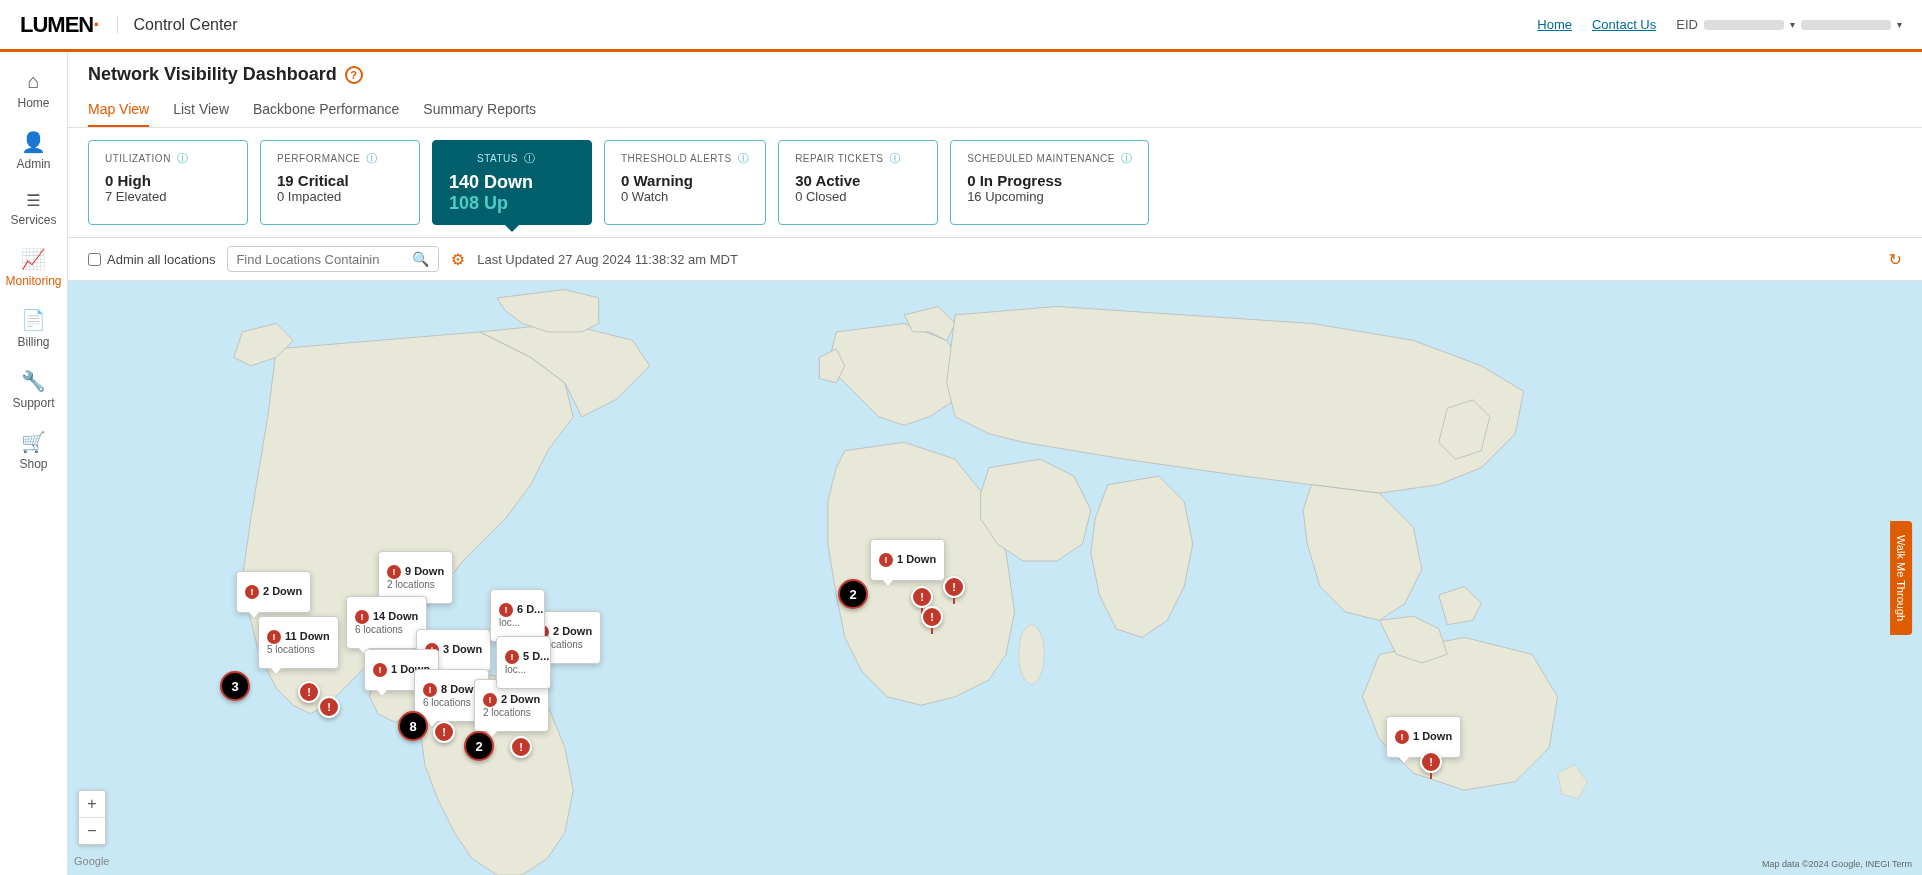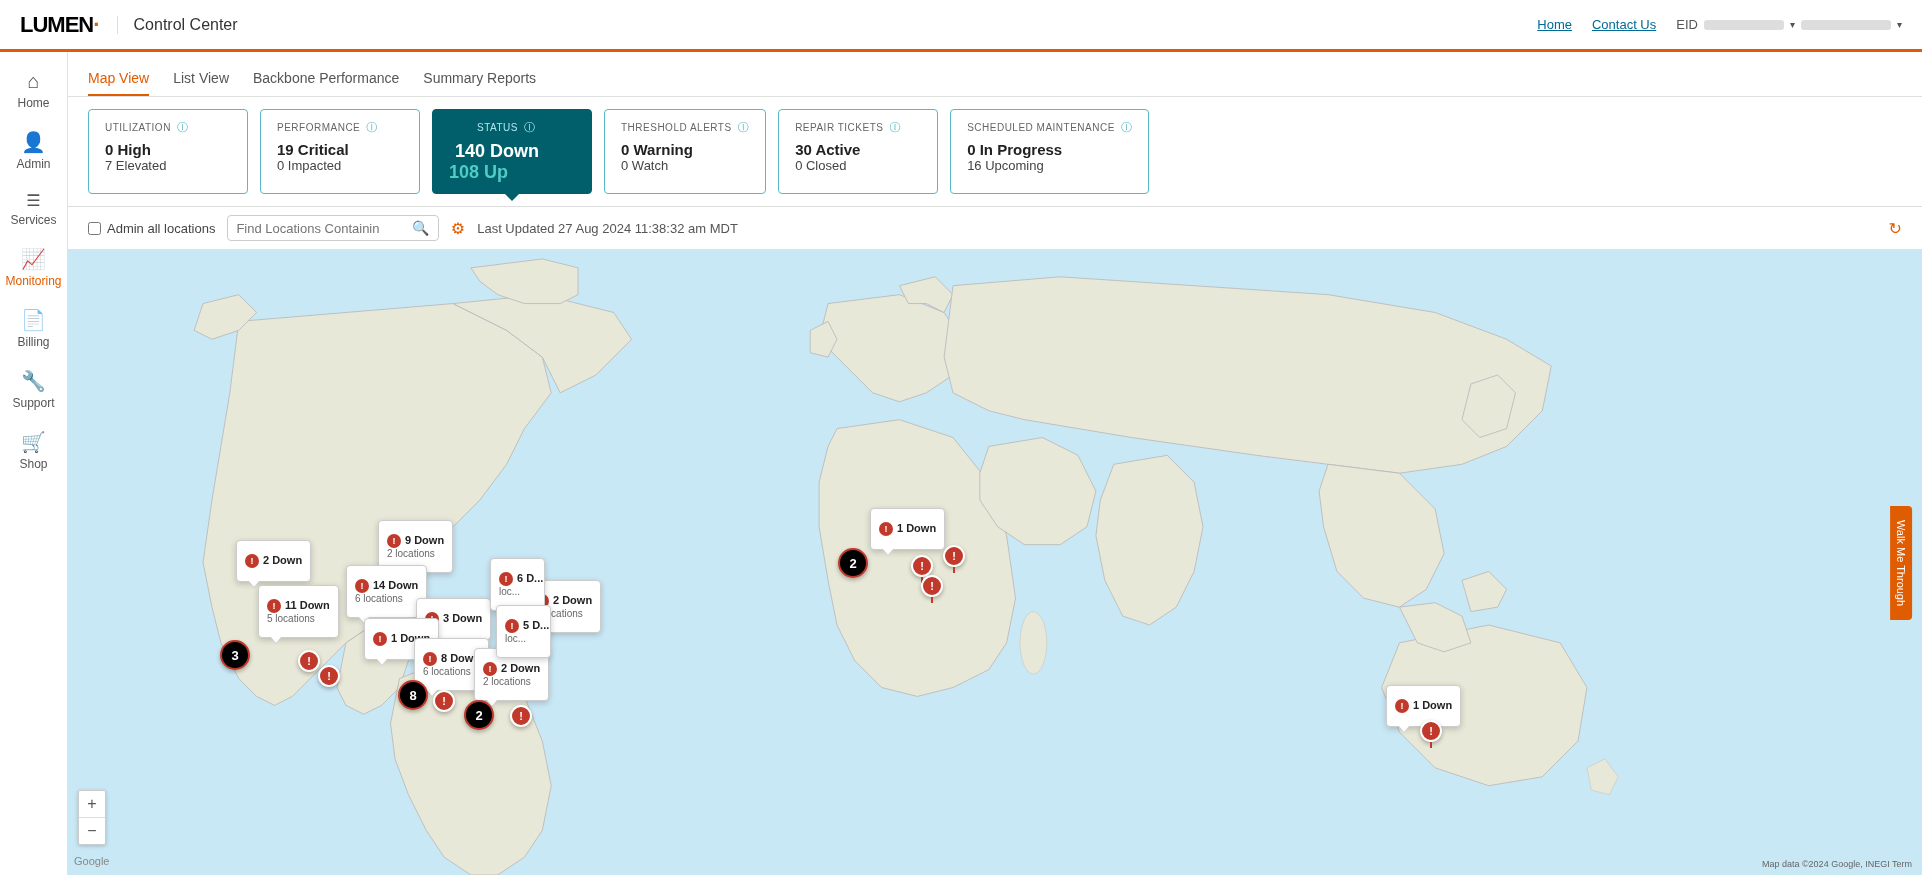--- a/index.html
+++ b/index.html
@@ -57,21 +57,21 @@
     .stat-card {
       border: 1px solid #5bb8c7; border-radius: 4px; padding: 10px 16px;
       min-width: 160px; margin-right: 12px; position: relative; cursor: pointer;
     }
     .stat-card.status-card { background: #005f6b; color: #fff; border-color: #005f6b; }
     .stat-card-label { font-size: 10px; text-transform: uppercase; color: #666; letter-spacing: 0.5px; margin-bottom: 6px; display: flex; align-items: center; gap: 6px; }
     .stat-card.status-card .stat-card-label { color: #aee8f0; margin-left: 28px; }
     .stat-card-info { color: #5bb8c7; font-size: 11px; cursor: pointer; }
     .stat-card.status-card .stat-card-info { color: #aee8f0; }
     .stat-value { font-size: 15px; font-weight: 600; color: #222; }
-    .stat-value-down { font-size: 18px; font-weight: 700; color: #fff; margin-left: 6px; }
+    .stat-value-down { font-size: 18px; font-weight: 700; color: #fff; }
     .stat-value-up { font-size: 18px; font-weight: 700; color: #4ecdc4; }
     .stat-sub { font-size: 13px; color: #444; }
     .stat-card-arrow { position: absolute; bottom: -8px; left: 50%; transform: translateX(-50%); width: 0; height: 0; border-left: 8px solid transparent; border-right: 8px solid transparent; border-top: 8px solid #005f6b; }
 
     
     .toolbar { display: flex; align-items: center; gap: 12px; padding: 8px 20px; background: #fff; border-bottom: 1px solid #e0e0e0; }
     .show-all-check { display: flex; align-items: center; gap: 6px; font-size: 13px; color: #444; cursor: pointer; }
     .search-box { display: flex; align-items: center; border: 1px solid #ccc; border-radius: 4px; padding: 4px 8px; gap: 6px; min-width: 200px; }
     .search-box input { border: none; outline: none; font-size: 13px; width: 170px; color: #888; }
     .search-icon { color: #e05c00; font-size: 14px; }
@@ -195,20 +195,24 @@
     </div>
     <div class="sidebar-item">
       <span class="sidebar-icon">🛒</span>
       <span class="sidebar-label">Shop</span>
     </div>
   </div>
 
   <div class="content">
 
     <div class="page-header">
+      <div class="page-title-row">
+        <span class="page-title">Network Visibility Dashboard</span>
+        <span class="info-icon">?</span>
+      </div>
       <div class="tabs">
         <div class="tab active">Map View</div>
         <div class="tab">List View</div>
         <div class="tab">Backbone Performance</div>
         <div class="tab">Summary Reports</div>
       </div>
     </div>
 
     <div class="stat-cards">
 

